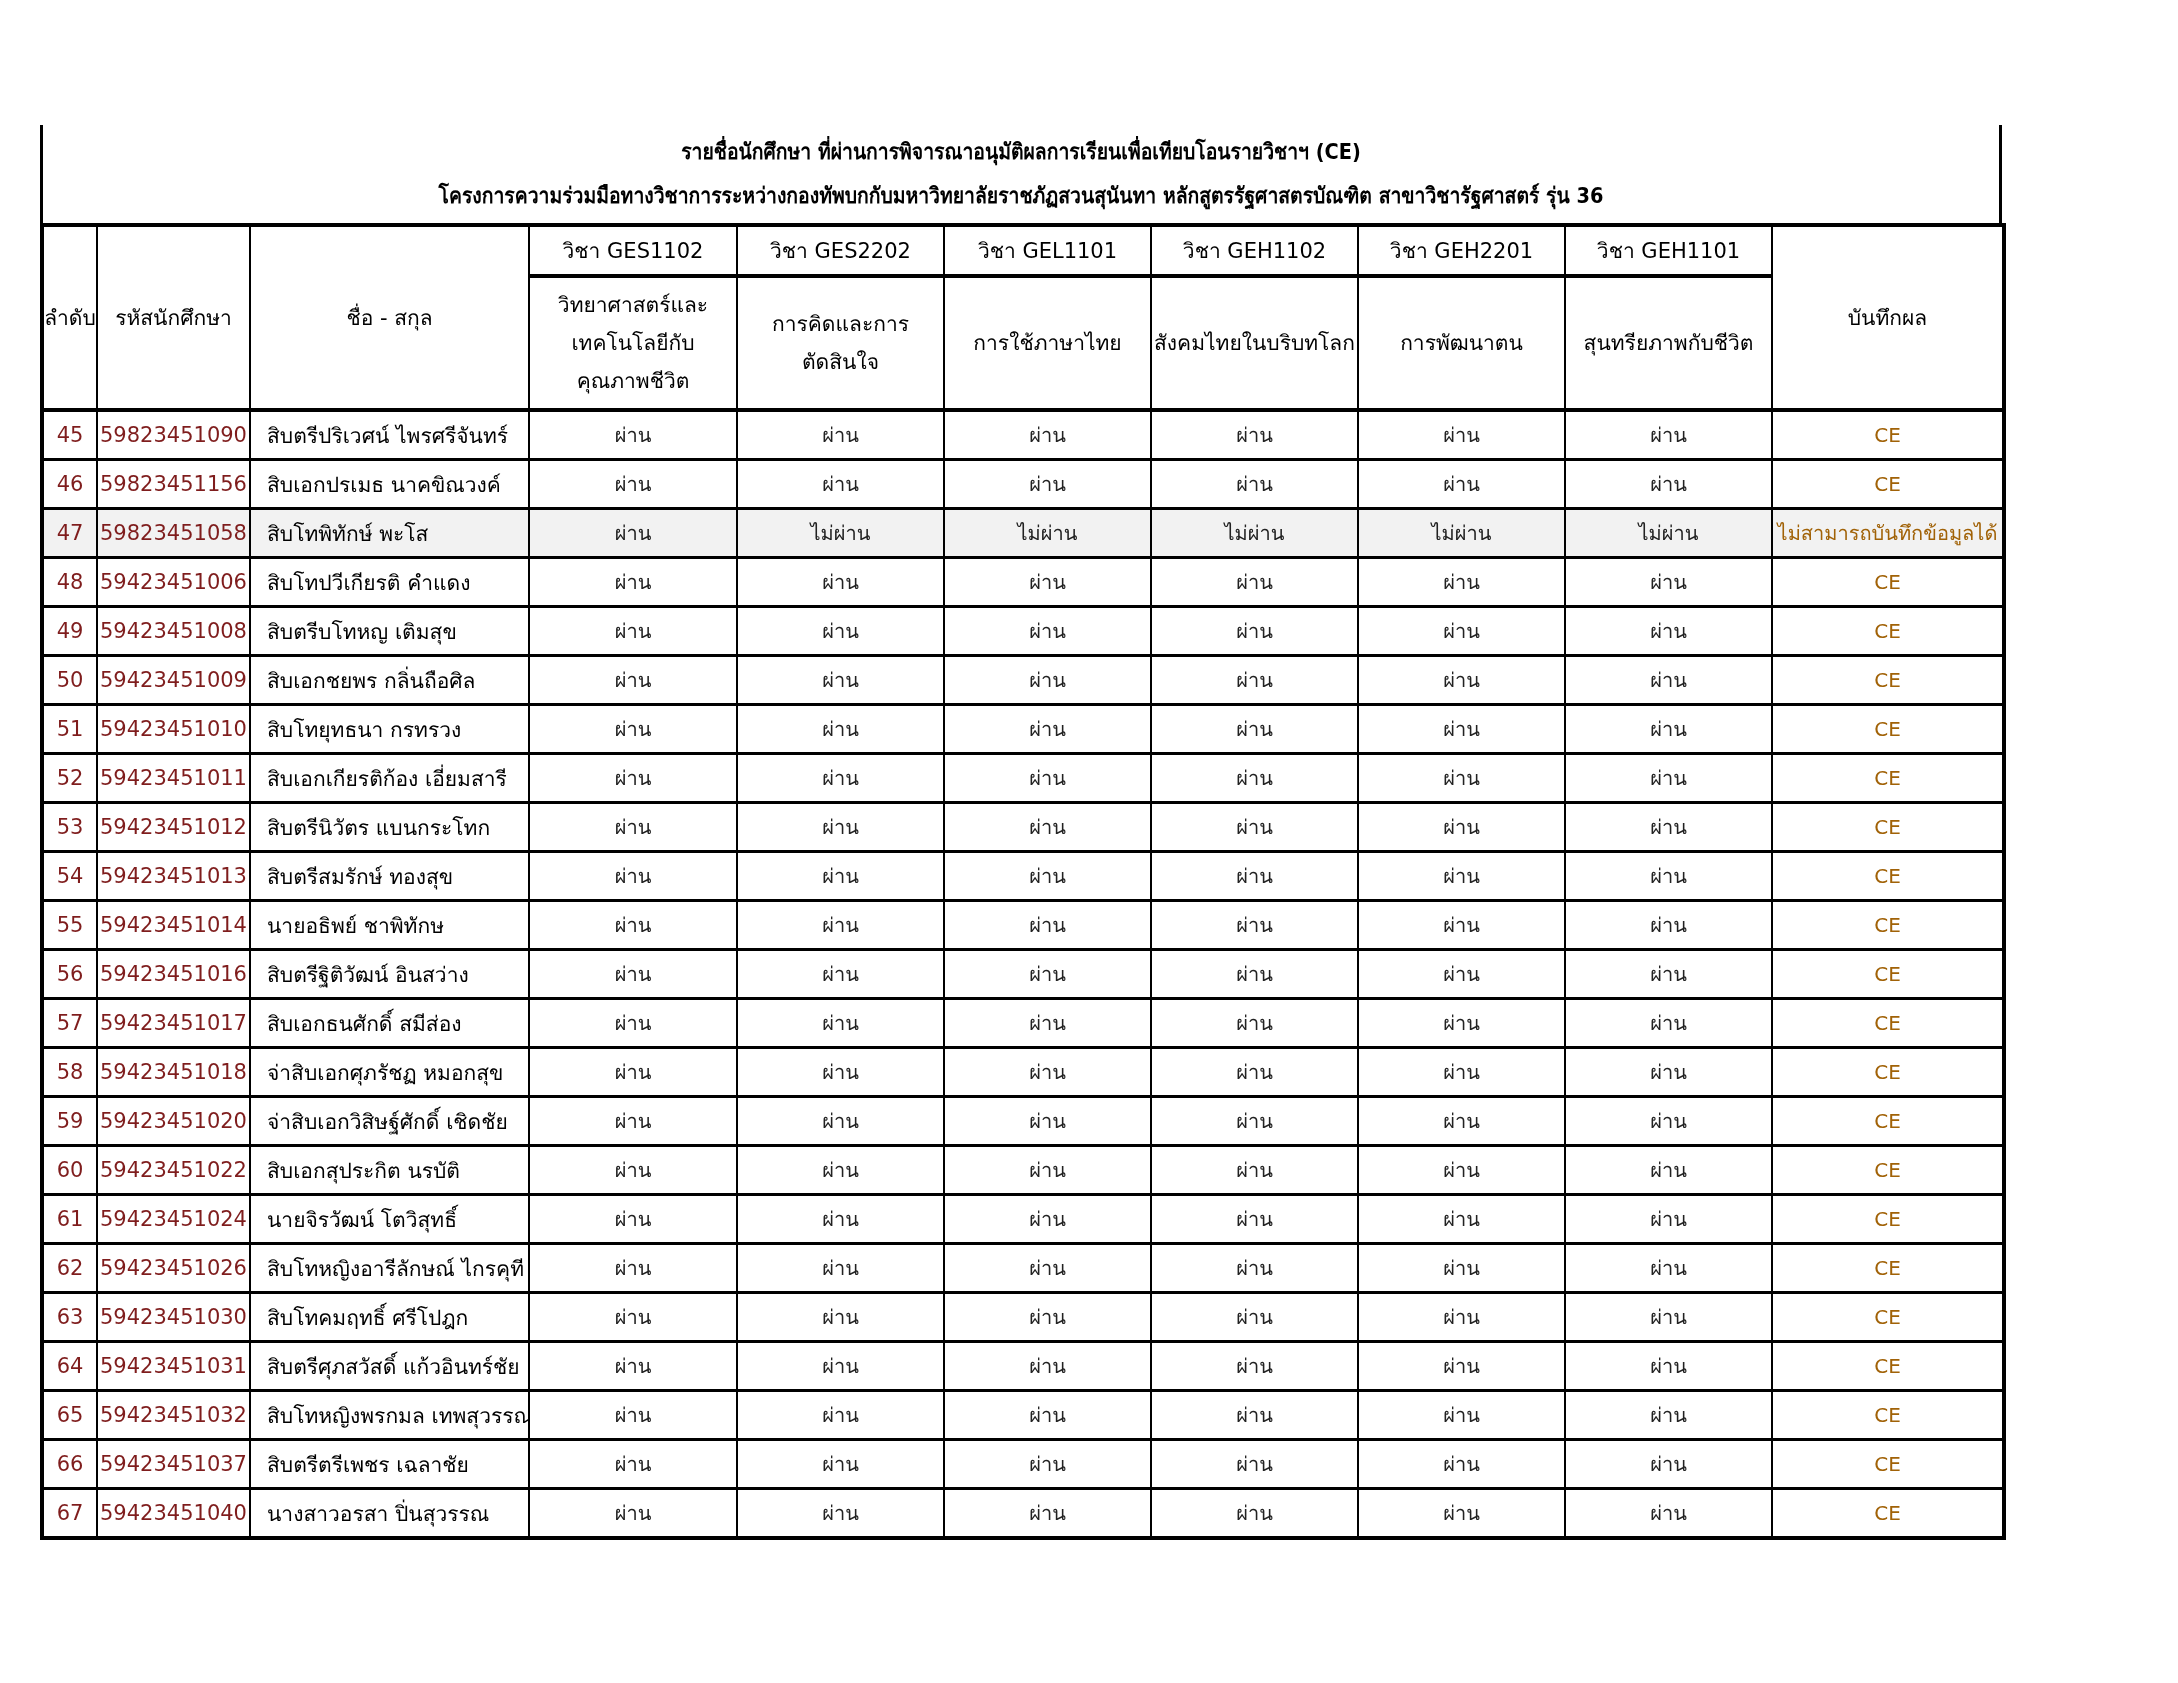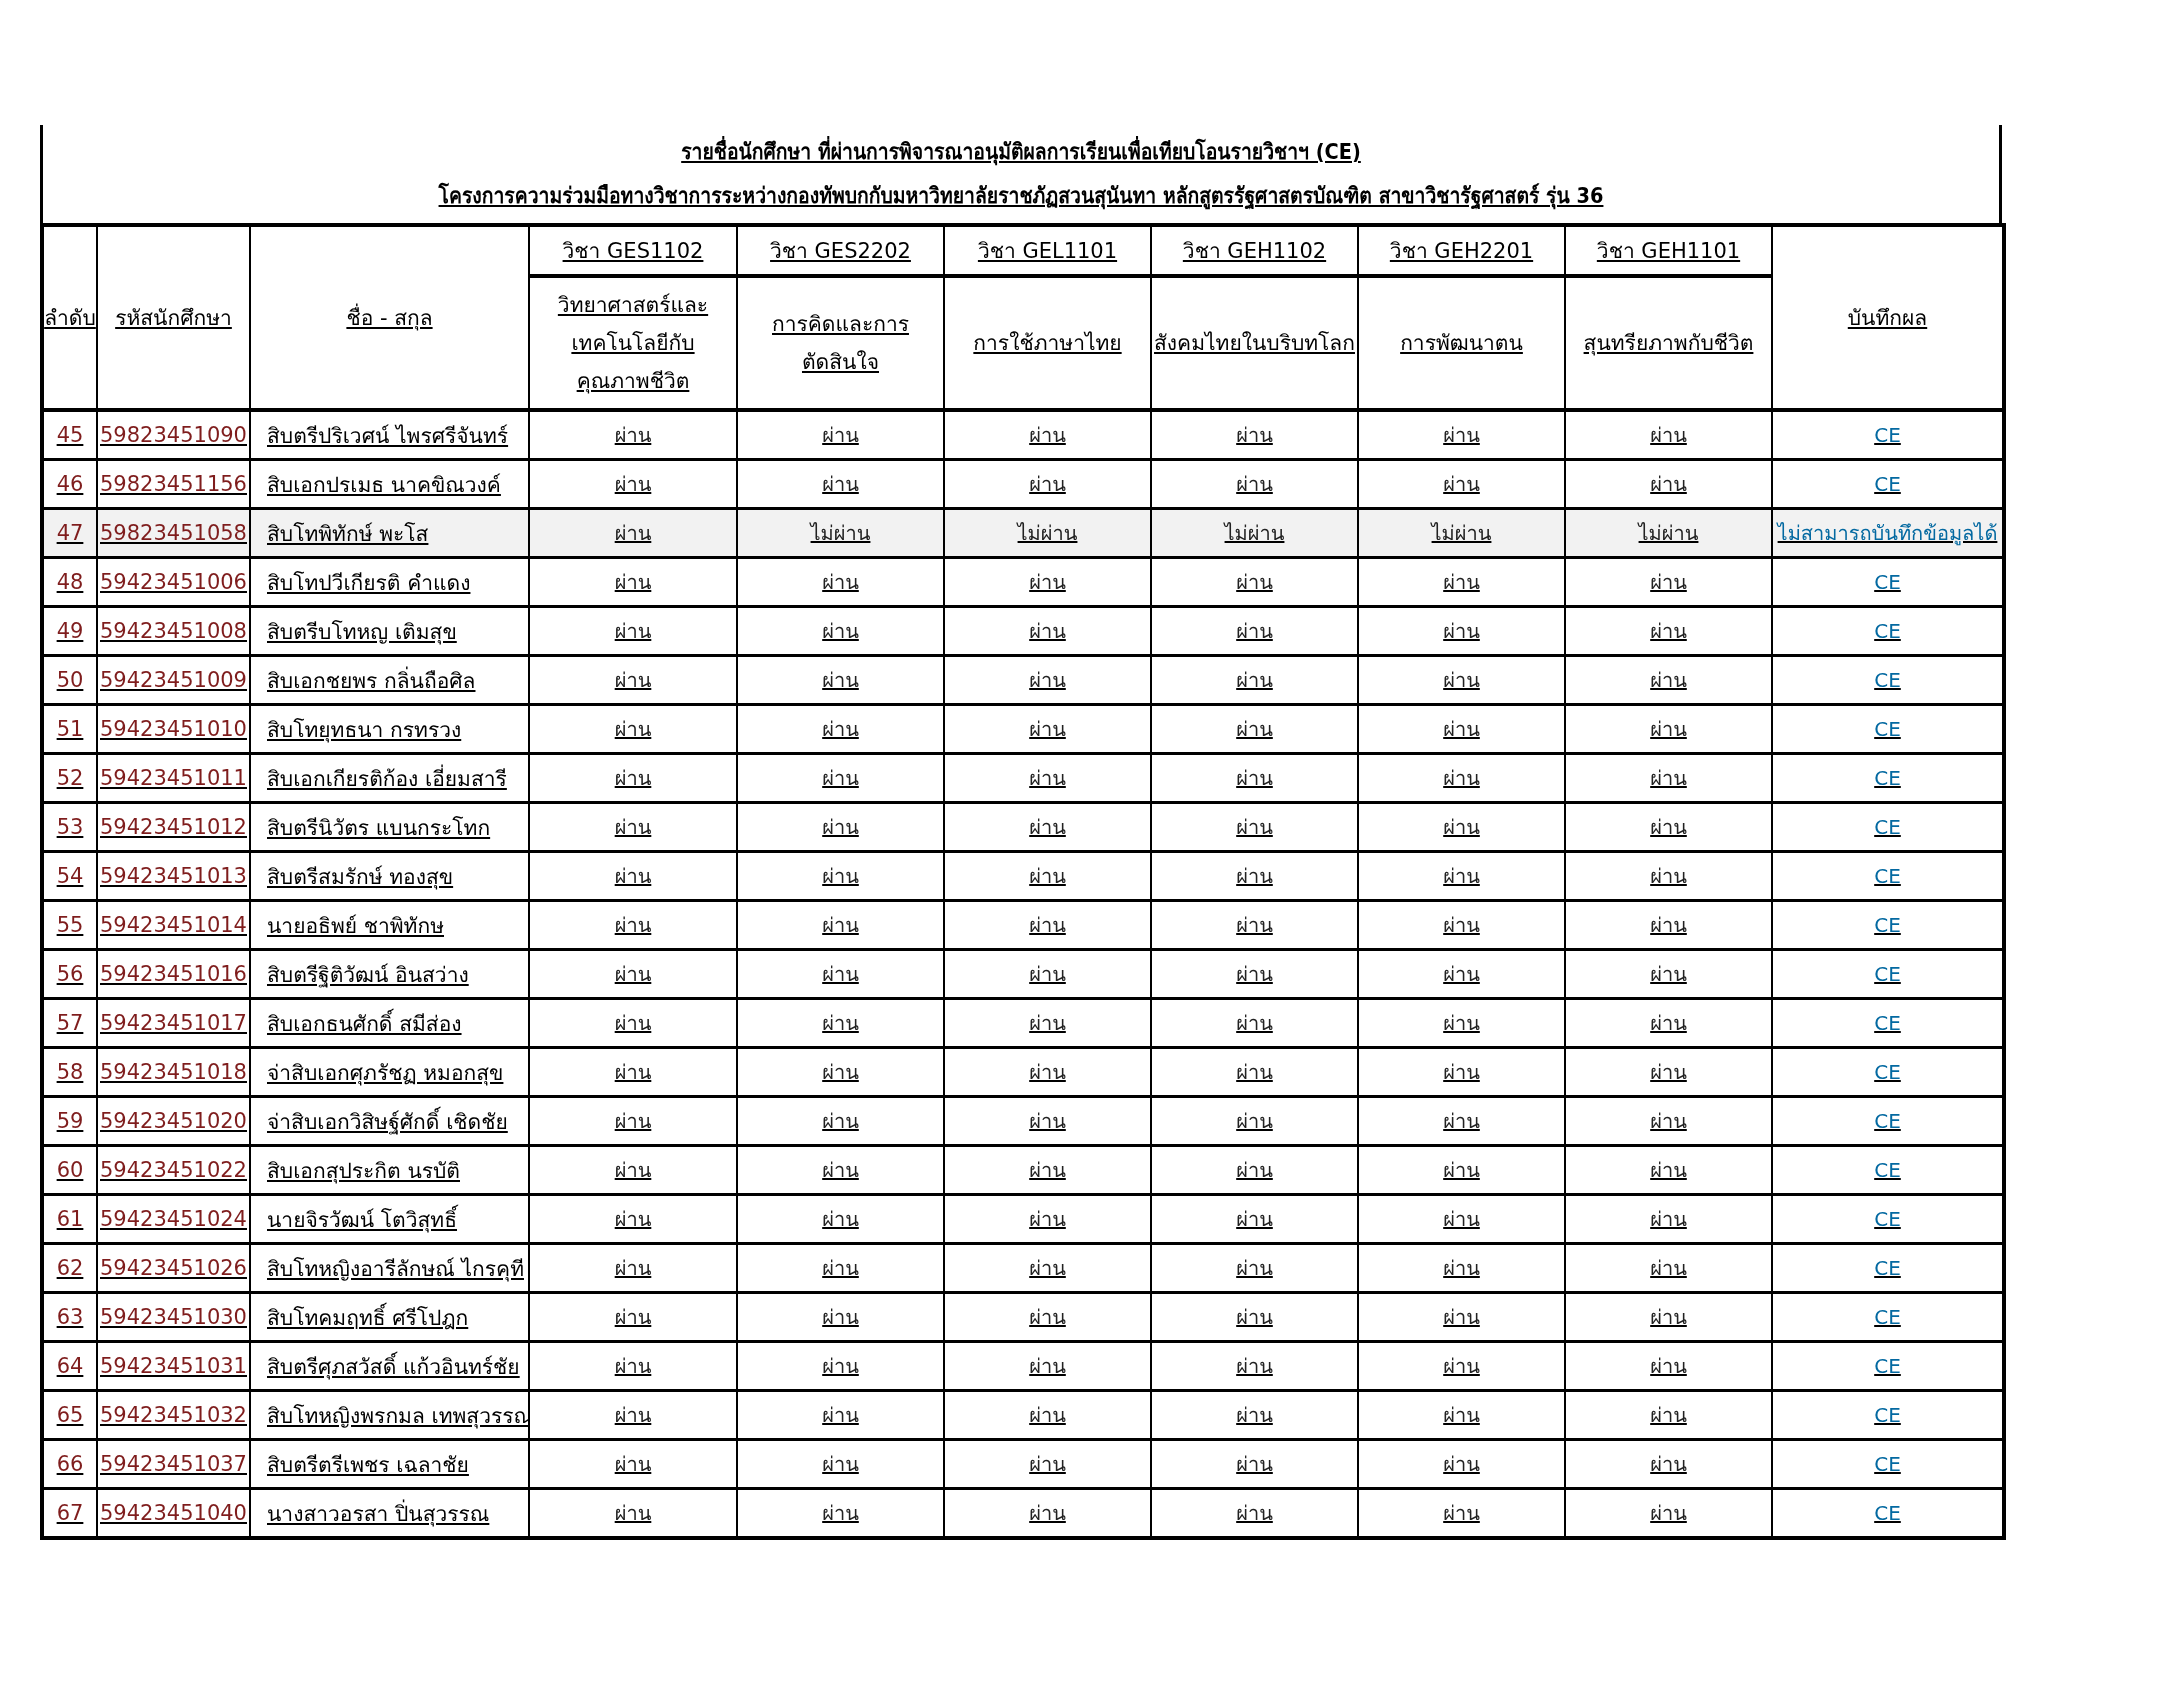--- a/index.html
+++ b/index.html
@@ -1,37 +1,37 @@
 <!DOCTYPE html>
 <html><head>
 <meta charset="utf-8">
 <style>
   html, body { margin: 0; padding: 0; background: #ffffff; }
   body { width: 2178px; height: 1683px; position: relative; overflow: hidden;
          font-family: "DejaVu Sans", "Liberation Sans", sans-serif; color: #000; }
-  .sheet { position: absolute; left: 40px; top: 125px; width: 1962px; text-decoration: underline; }
+  .sheet { position: absolute; left: 40px; top: 125px; width: 1962px; }
   .title-box { border-left: 3px solid #000; border-right: 3px solid #000; height: 98px;
                box-sizing: border-box; text-align: center; }
   .title1 { font-size: 22px; font-weight: bold; line-height: 26px; padding-top: 14px; transform: scaleX(0.88); }
   .title2 { font-size: 22px; font-weight: bold; line-height: 26px; padding-top: 18px; transform: scaleX(0.88); white-space: nowrap; }
   table { border-collapse: collapse; table-layout: fixed; width: 1962px; }
   td, th { border: 2px solid #000; padding: 0; text-align: center; vertical-align: middle;
            font-weight: normal; overflow: hidden; white-space: nowrap; }
   table { border: 4px solid #000; }
   thead th { font-size: 21px; }
   th.code { height: 47px; margin-left: 24px; }
   th.sub { height: 130px; line-height: 38px; white-space: normal; }
   thead tr.sub-row th { border-top: 4px solid #000; }
   thead tr:last-child th, th.tall { border-bottom: 4px solid #000; }
   tbody td { height: 46px; font-size: 21px; border-top: 3px solid #000; border-bottom: 3px solid #000; }
   tbody td.name { text-align: left; padding-left: 16px; }
   tbody td.num { color: #7f1d1d; }
   tbody td.cell { color: #222; font-size: 20px; }
   tbody tr.highlight td { background: #f2f2f2; }
-  td.record { font-size: 20px; color: #0369a1; }
+  td.record { font-size: 20px; color: #a16207; }
 </style>
 </head>
 <body>
 
 <div class="sheet">
   <div class="title-box">
     <div class="title1">รายชื่อนักศึกษา ที่ผ่านการพิจารณาอนุมัติผลการเรียนเพื่อเทียบโอนรายวิชาฯ (CE)</div>
     <div class="title2">โครงการความร่วมมือทางวิชาการระหว่างกองทัพบกกับมหาวิทยาลัยราชภัฏสวนสุนันทา หลักสูตรรัฐศาสตรบัณฑิต  สาขาวิชารัฐศาสตร์ รุ่น 36</div>
   </div>
   <table>

